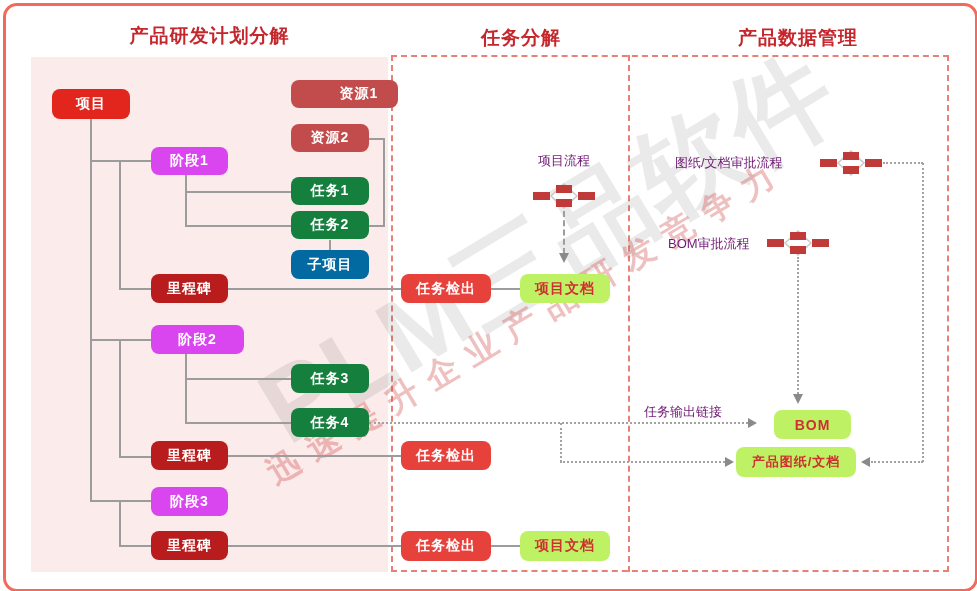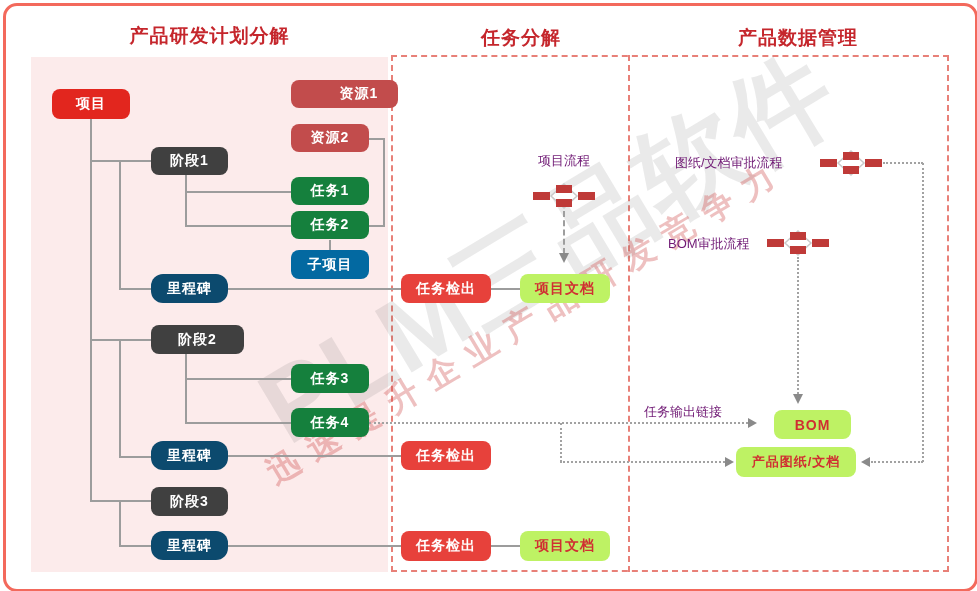--- a/index.html
+++ b/index.html
@@ -22,24 +22,24 @@
   .hdr{position:absolute;font-size:19px;font-weight:bold;color:#c5262c;text-align:center;z-index:3;letter-spacing:1px;}
   
   .wm{position:absolute;white-space:nowrap;transform:rotate(-31deg);transform-origin:0 0;z-index:1;pointer-events:none;line-height:1;}
   .wm-big{left:237px;top:365px;font-size:104px;font-weight:bold;letter-spacing:2px;color:rgba(90,90,90,0.13);}
   .wm-small{left:255px;top:455px;font-size:33px;font-weight:bold;letter-spacing:13px;color:rgba(205,75,75,0.35);}
   
   .box{position:absolute;display:flex;align-items:center;justify-content:center;border-radius:8px;
        color:#fff;font-size:14px;font-weight:600;z-index:3;letter-spacing:1px;}
   .c-red{background:#e2261e;}
   .c-crimson{background:#c24c4c;}
-  .c-salmon{background:#404040;}
+  .c-salmon{background:#d946ef;}
   .c-gray{background:#15803d;}
   .c-black{background:#0369a1;}
-  .c-silver{background:#0c4a6e;border-radius:12px;}
+  .c-silver{background:#b91c1c;}
   .c-checkout{background:#e7413b;}
   .c-pink{background:#bef264;color:#d02f32;font-weight:bold;}
   
   .lbl{position:absolute;font-size:13px;font-weight:normal;color:#701a75;z-index:3;white-space:nowrap;}
   
   .hl{position:absolute;height:2px;background:#9c9c9c;z-index:2;}
   .vl{position:absolute;width:2px;background:#9c9c9c;z-index:2;}
   .hd{position:absolute;height:0;border-top:2px dotted #a2a2a2;z-index:2;}
   .vd{position:absolute;width:0;border-left:2px dotted #a2a2a2;z-index:2;}
   .vdash{position:absolute;width:0;border-left:2px dashed #9e9e9e;z-index:2;}

